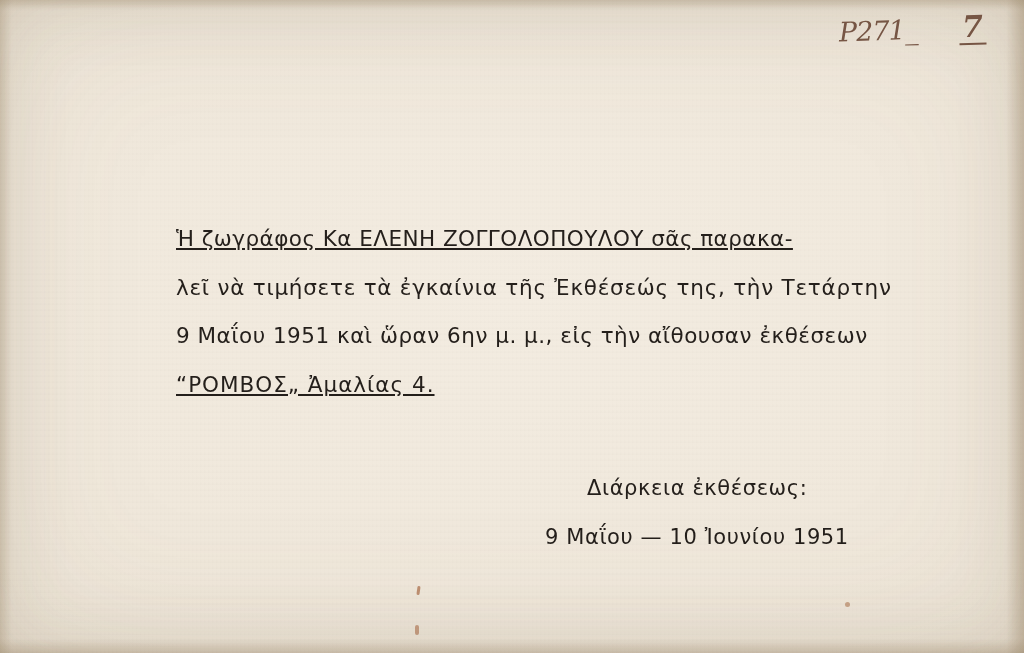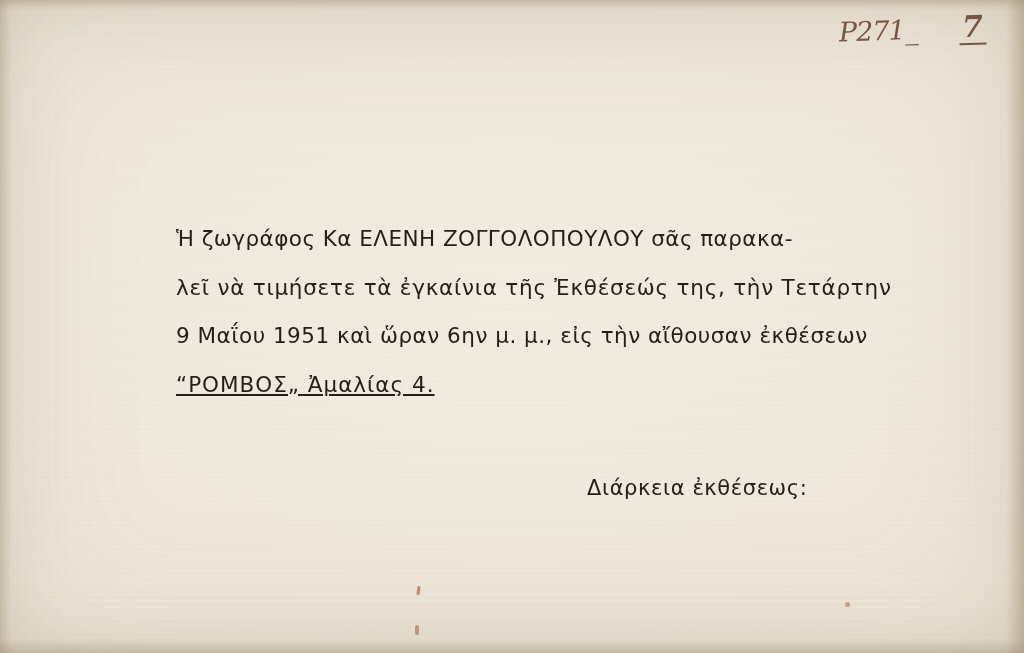--- a/index.html
+++ b/index.html
@@ -99,21 +99,21 @@
     font-family: "DejaVu Sans", sans-serif;
   }
   #invitation .line {
     font-size: 21.5px;
     letter-spacing: 0.6px;
     line-height: 1;
     margin-bottom: 27px;
     white-space: nowrap;
     color: #241f1b;
   }
-  #invitation .line.l1 { letter-spacing: 0.45px; }
+  #invitation .line.l1 { letter-spacing: 0.45px; text-decoration: underline; }
   #invitation .line.l2 { letter-spacing: 0.75px; }
   #invitation .line.l3 { letter-spacing: 0.5px; }
   #invitation .line.l4 { letter-spacing: 1.0px; text-decoration: underline; }
 
   #duration {
     position: absolute;
     left: 545px;
     top: 478px;
     color: #241f1b;
     font-family: "DejaVu Sans", sans-serif;
@@ -177,20 +177,21 @@
 
   <div id="invitation">
     <div class="line l1">Ἡ ζωγράφος Κα ΕΛΕΝΗ  ΖΟΓΓΟΛΟΠΟΥΛΟΥ σᾶς παρακα-</div>
     <div class="line l2">λεῖ νὰ τιμήσετε τὰ ἐγκαίνια τῆς Ἐκθέσεώς της, τὴν Τετάρτην</div>
     <div class="line l3">9 Μαΐου 1951 καὶ ὥραν 6ην μ. μ., εἰς τὴν αἴθουσαν ἐκθέσεων</div>
     <div class="line l4">“ΡΟΜΒΟΣ„  Ἀμαλίας 4.</div>
   </div>
 
   <div id="duration">
     <div class="dline d1">Διάρκεια ἐκθέσεως:</div>
+    <div class="dline d2">9 Μαΐου — 10 Ἰουνίου 1951</div>
   </div>
 
   <div class="stain" id="stain-1"></div>
   <div class="stain" id="stain-2"></div>
   <div class="stain" id="stain-3"></div>
 
   <div id="vignette"></div>
 </div>
 
 </body></html>

